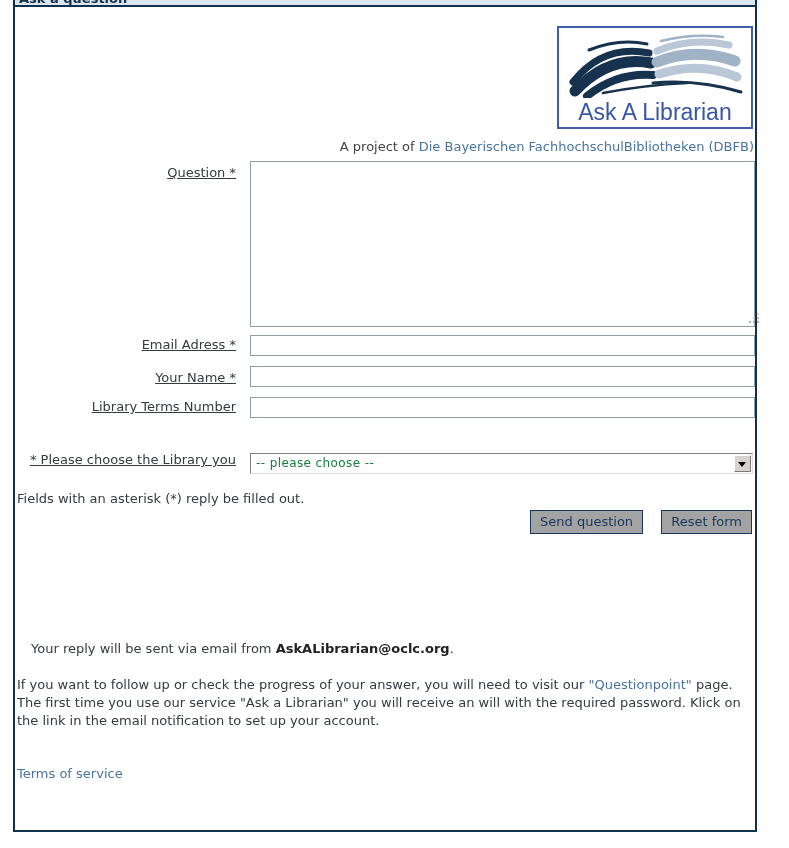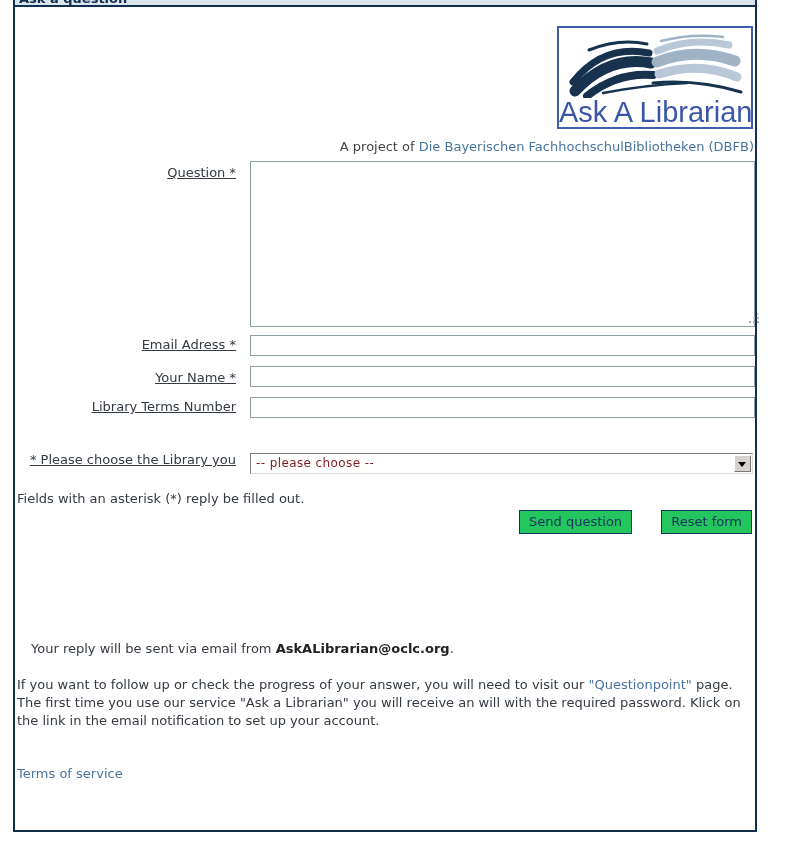--- a/index.html
+++ b/index.html
@@ -20,21 +20,21 @@
   .content { position:relative; height:821px; font-size:13px; color:#333a42; }
 
   
   .logo {
     position:absolute; top:19px; right:2px; width:196px; height:103px;
     border:2px solid #3f5fae; background:#fff;
   }
   .logo svg { display:block; margin:0 auto; }
   .logo-text {
     text-align:center; font-family:"Liberation Sans", sans-serif;
-    font-size:29px; color:#3a56a8; line-height:26px; margin-top:1px; white-space:nowrap;
+    font-size:23px; color:#3a56a8; line-height:26px; margin-top:1px; white-space:nowrap;
   }
 
   .project-line { position:absolute; top:132px; right:1px; white-space:nowrap; color:#444; }
   a.link { color:#48749e; text-decoration:none; cursor:pointer; }
 
   .flabel { position:absolute; left:0; width:221px; text-align:right; color:#333a42;text-decoration:underline; }
   .lbl-question { top:158px; }
   .lbl-email    { top:330px; }
   .lbl-name     { top:363px; }
   .lbl-card     { top:392px; }
@@ -59,42 +59,42 @@
     font-size:13px; padding:0 4px; outline:none;
   }
   .in-email { top:328px; }
   .in-name  { top:359px; }
   .in-card  { top:390px; }
 
   .selectbox {
     position:absolute; top:446px; left:235px; width:503px; height:21px;
     background:#fff; border:1px solid #7f7f7f;
     border-right-color:#dcdcdc; border-bottom-color:#dcdcdc;
-    font-size:12px; line-height:18px; color:#7f1d1d; padding-left:5px;
+    font-size:12px; line-height:18px; color:#15803d; padding-left:5px;
     letter-spacing:0.4px; cursor:default;
   }
   .arrow-btn {
     position:absolute; top:1px; right:1px; width:17px; height:17px;
     background:#d6d3ce; border:1px solid; border-color:#ffffff #777777 #777777 #ffffff;
   }
   .arrow-btn::after {
     content:""; position:absolute; left:3px; top:6px;
     border-left:4px solid transparent; border-right:4px solid transparent;
     border-top:5px solid #000;
   }
 
   .note { position:absolute; top:484px; left:2px; color:#333a42; }
 
   .btn-row { position:absolute; top:503px; right:3px; white-space:nowrap; }
   .btn {
-    display:inline-block; background:#22c55e; border:1px solid #16365a; color:#16365a;
+    display:inline-block; background:#a3a3a3; border:1px solid #16365a; color:#16365a;
     font-family:"DejaVu Sans", sans-serif; font-size:13px; padding:3px 9px 4px 9px;
     cursor:pointer;
   }
-  .btn + .btn { margin-left:25px; }
+  .btn + .btn { margin-left:14px; }
 
   .info1 { position:absolute; top:634px; left:16px; right:2px; color:#333a42; }
   .info1 b { color:#222; }
   .info2 { position:absolute; top:669px; left:2px; right:2px; line-height:18px; color:#333a42; }
   .terms { position:absolute; top:759px; left:2px; }
 </style>
 </head>
 <body>
 
 <div class="window">

